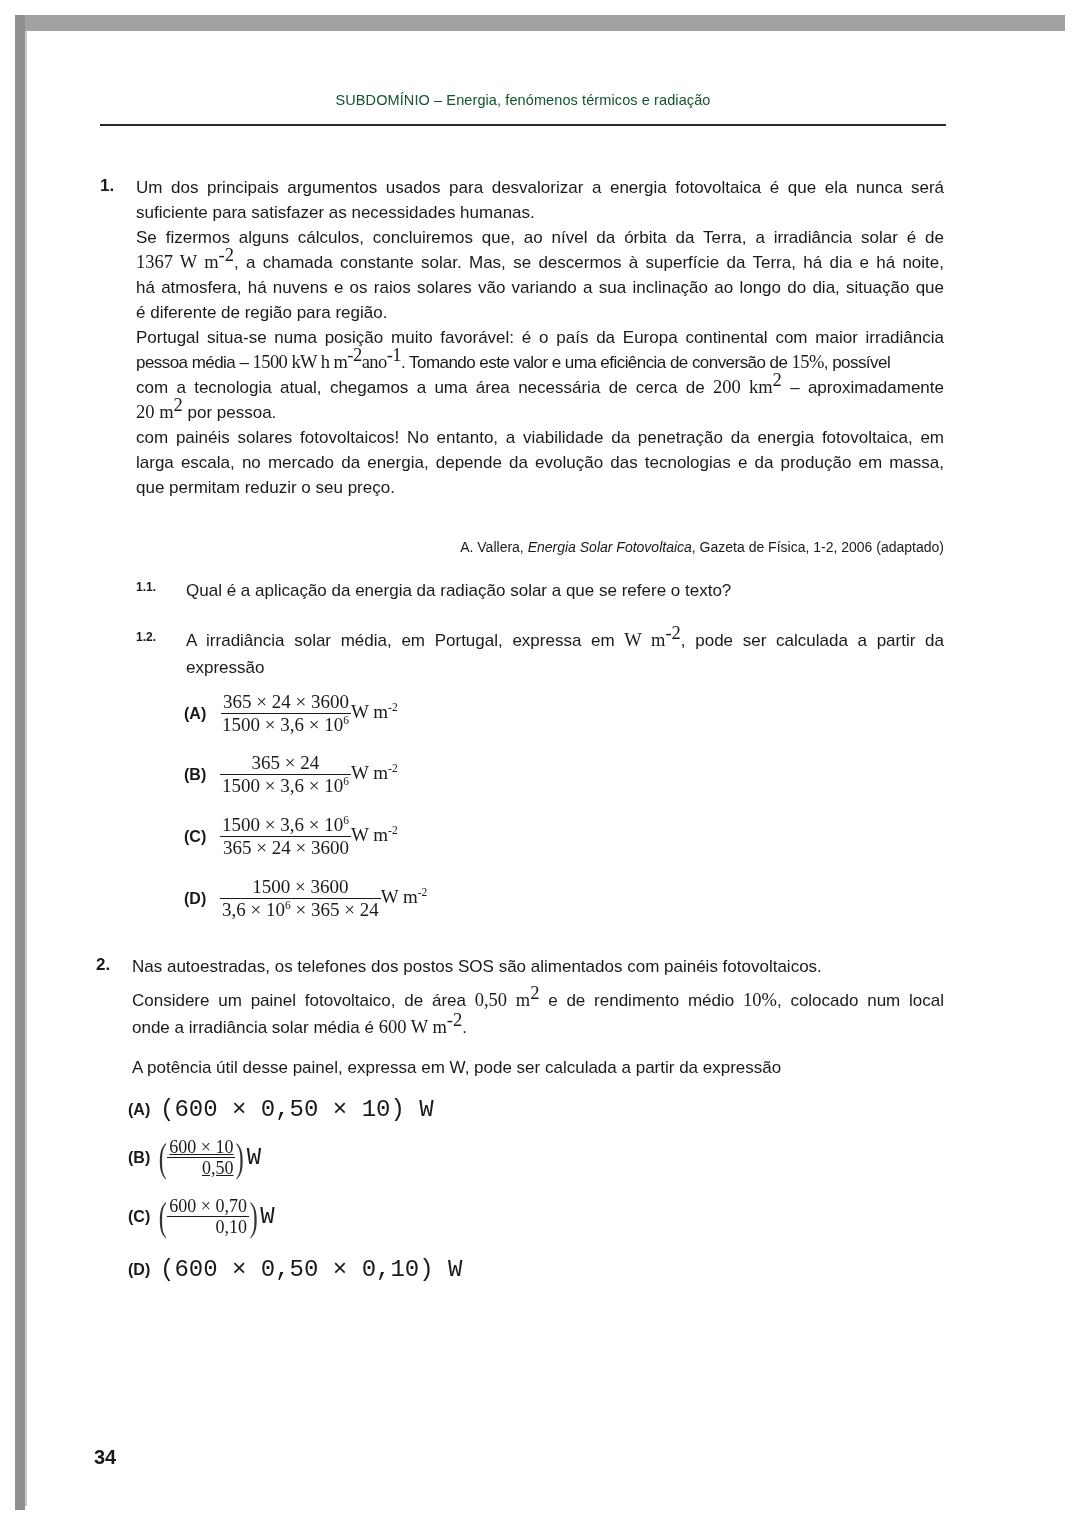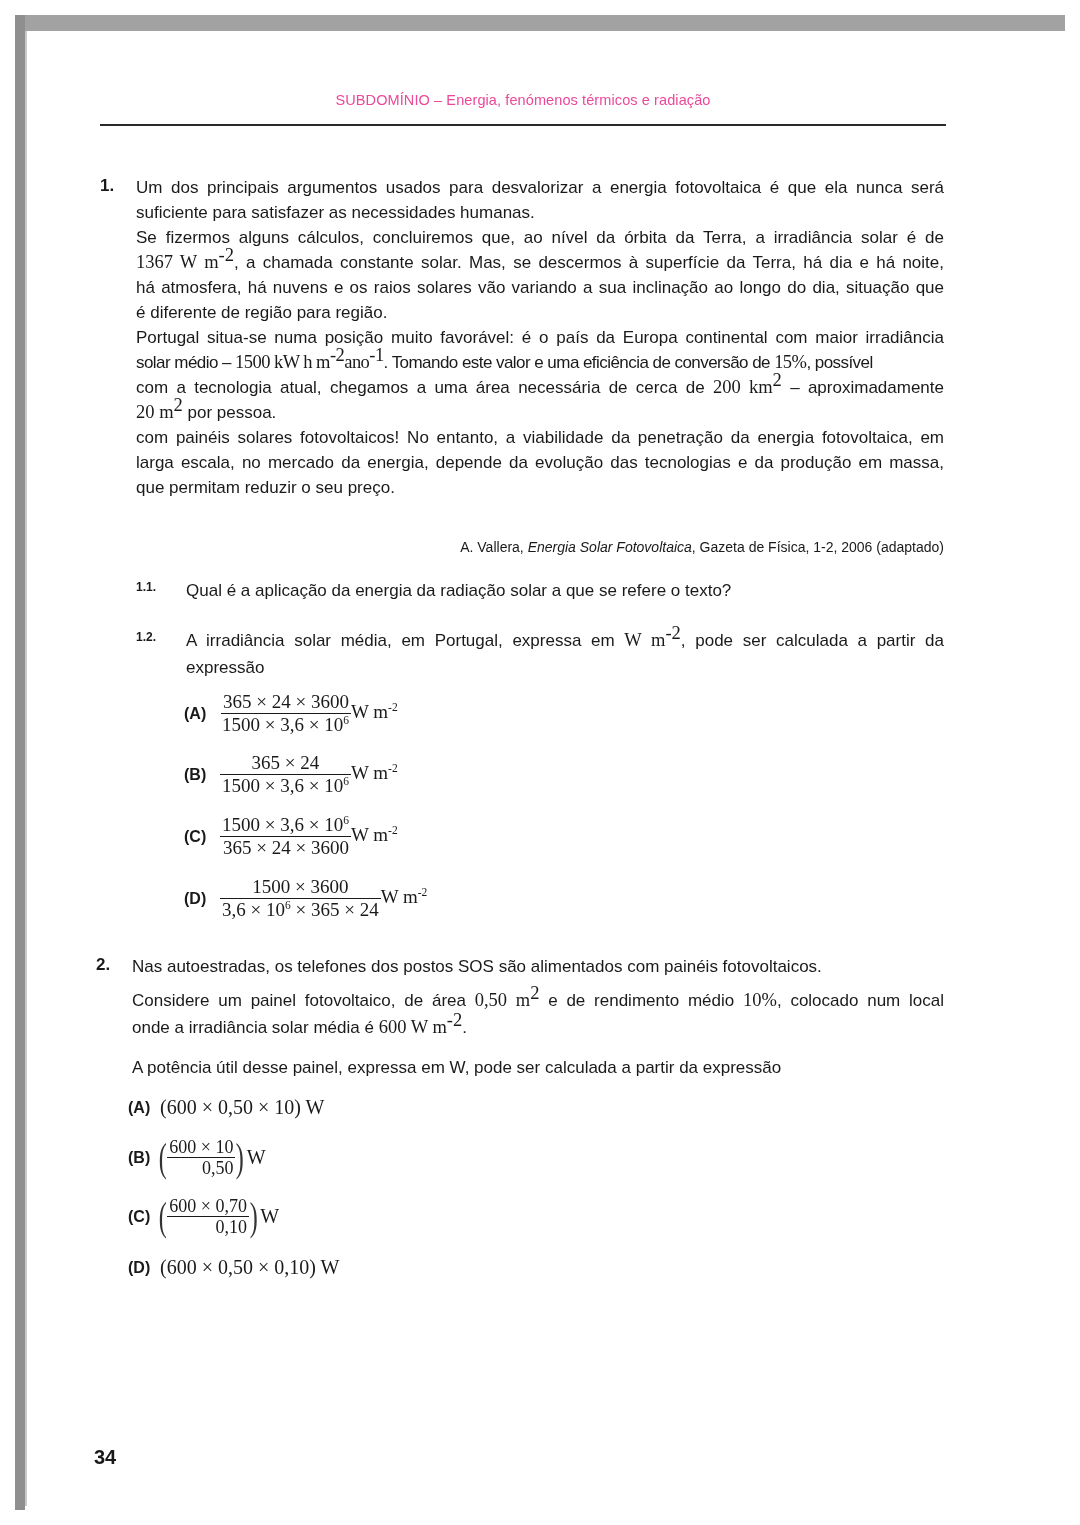--- a/index.html
+++ b/index.html
@@ -3,21 +3,21 @@
   <meta charset="utf-8">
   <style>
     html, body { margin: 0; padding: 0; background: #ffffff; }
     body { width: 1080px; height: 1525px; position: relative; overflow: hidden;
            font-family: "Liberation Sans", "DejaVu Sans", sans-serif; color: #1a1a1a; }
     .scan-top { position: absolute; left: 15px; top: 15px; width: 1050px; height: 16px; background: #a2a2a2; }
     .scan-left { position: absolute; left: 15px; top: 15px; width: 10px; height: 1495px; background: #8f8f8f; }
     .scan-left-inner { position: absolute; left: 25px; top: 31px; width: 2px; height: 1475px; background: #c9c9c9; }
 
     .header { position: absolute; left: 100px; top: 92px; width: 846px; text-align: center;
-              font-size: 14.5px; color: #ec4899; letter-spacing: 0.1px; }
+              font-size: 14.5px; color: #14532d; letter-spacing: 0.1px; }
     .header-rule { position: absolute; left: 100px; top: 124px; width: 846px; height: 1.5px; background: #2a2a2a; }
 
     .q-num { position: absolute; font-weight: bold; font-size: 17px; }
     .p { position: absolute; left: 136px; width: 808px; font-size: 17px; line-height: 25px;
          text-align: justify; }
     .p .line { display: block; height: 25px; white-space: nowrap; }
     .j { text-align-last: justify; white-space: normal !important; }
     .m { font-family: "Liberation Serif", "DejaVu Serif", serif; font-size: 18.5px; }
     sup { font-size: 11.5px; line-height: 0; vertical-align: 7px; }
     .cite { position: absolute; right: 136px; top: 539px; font-size: 14px; }
@@ -30,21 +30,21 @@
     .opt-letter { font-weight: bold; font-size: 16px; width: 36px; }
     .frac { display: inline-flex; flex-direction: column; align-items: flex-end;
             font-family: "Liberation Serif", "DejaVu Serif", serif; font-size: 19px; line-height: 22px; }
     .frac .num { padding: 0 2px; border-bottom: 1.3px solid #1a1a1a; }
     .frac .den { padding: 0 2px; }
     .unit { font-family: "Liberation Serif", "DejaVu Serif", serif; font-size: 19px; margin-left: 0;
             position: relative; top: -2px; }
     .paren { font-family: "Liberation Serif", "DejaVu Serif", serif; font-size: 40px; font-weight: 200;
              line-height: 40px; color: #333; transform: scaleX(0.6); }
     .paren-frac { font-size: 18px; line-height: 20px; }
-    .inline-expr { font-family: Liberation Serif, serif; font-size: 20px; }
+    .inline-expr { font-family: Liberation Mono, monospace; font-size: 24px; }
     .page-num { position: absolute; left: 94px; top: 1446px; font-size: 20px; font-weight: bold; }
   </style>
 </head>
 <body>
 
 <div class="scan-top"></div>
 <div class="scan-left"></div>
 <div class="scan-left-inner"></div>
 
 <div class="header">SUBDOMÍNIO – Energia, fenómenos térmicos e radiação</div>
@@ -53,21 +53,21 @@
 <div class="q-num" style="left:100px; top:176px;">1.</div>
 
 <div class="p" style="top:175px;">
   <span class="line j">Um dos principais argumentos usados para desvalorizar a energia fotovoltaica é que ela nunca será</span>
   <span class="line">suficiente para satisfazer as necessidades humanas.</span>
   <span class="line j">Se fizermos alguns cálculos, concluiremos que, ao nível da órbita da Terra, a irradiância solar é de</span>
   <span class="line j"><span class="m">1367 W m</span><sup class="m">-2</sup><span>, a chamada constante solar. Mas, se descermos à superfície da Terra, há dia e há noite,</span></span>
   <span class="line j">há atmosfera, há nuvens e os raios solares vão variando a sua inclinação ao longo do dia, situação que</span>
   <span class="line">é diferente de região para região.</span>
   <span class="line j">Portugal situa-se numa posição muito favorável: é o país da Europa continental com maior irradiância</span>
-  <span class="line" style="letter-spacing:-0.55px;"><span>solar médio – </span><span class="m">1500 kW h m</span><sup class="m">-2</sup><span class="m">ano</span><sup class="m">-1</sup><span>. Tomando este valor e uma eficiência de conversão de </span><span class="m">15%</span><span>, possível</span></span>
+  <span class="line" style="letter-spacing:-0.55px;"><span>pessoa média – </span><span class="m">1500 kW h m</span><sup class="m">-2</sup><span class="m">ano</span><sup class="m">-1</sup><span>. Tomando este valor e uma eficiência de conversão de </span><span class="m">15%</span><span>, possível</span></span>
   <span class="line j"><span>com a tecnologia atual, chegamos a uma área necessária de cerca de </span><span class="m">200 km</span><sup class="m">2</sup><span> – aproximadamente</span></span>
   <span class="line"><span class="m">20 m</span><sup class="m">2</sup><span> por pessoa.</span></span>
   <span class="line j">com painéis solares fotovoltaicos! No entanto, a viabilidade da penetração da energia fotovoltaica, em</span>
   <span class="line j">larga escala, no mercado da energia, depende da evolução das tecnologias e da produção em massa,</span>
   <span class="line">que permitam reduzir o seu preço.</span>
 </div>
 
 <div class="cite"><span>A. Vallera, </span><i>Energia Solar Fotovoltaica</i><span>, Gazeta de Física, 1-2, 2006 (adaptado)</span></div>
 
 <div class="sub-num" style="top:580px;">1.1.</div>
@@ -124,21 +124,21 @@
 </div>
 
 <div class="opt" style="left:128px; top:1096px;">
   <span class="opt-letter" style="width:32px;">(A)</span>
   <span class="inline-expr">(600 × 0,50 × 10) W</span>
 </div>
 
 <div class="opt" style="left:128px; top:1137px;">
   <span class="opt-letter" style="width:28px;">(B)</span>
   <span class="paren">(</span>
-  <span class="frac paren-frac" style="margin:0 -2px;">
+  <span class="frac paren-frac" style="margin:0 -2px;text-decoration:underline;">
     <span class="num">600 × 10</span>
     <span class="den">0,50</span>
   </span>
   <span class="paren">)</span>
   <span class="inline-expr" style="margin-left:0;">W</span>
 </div>
 
 <div class="opt" style="left:128px; top:1196px;">
   <span class="opt-letter" style="width:28px;">(C)</span>
   <span class="paren">(</span>

